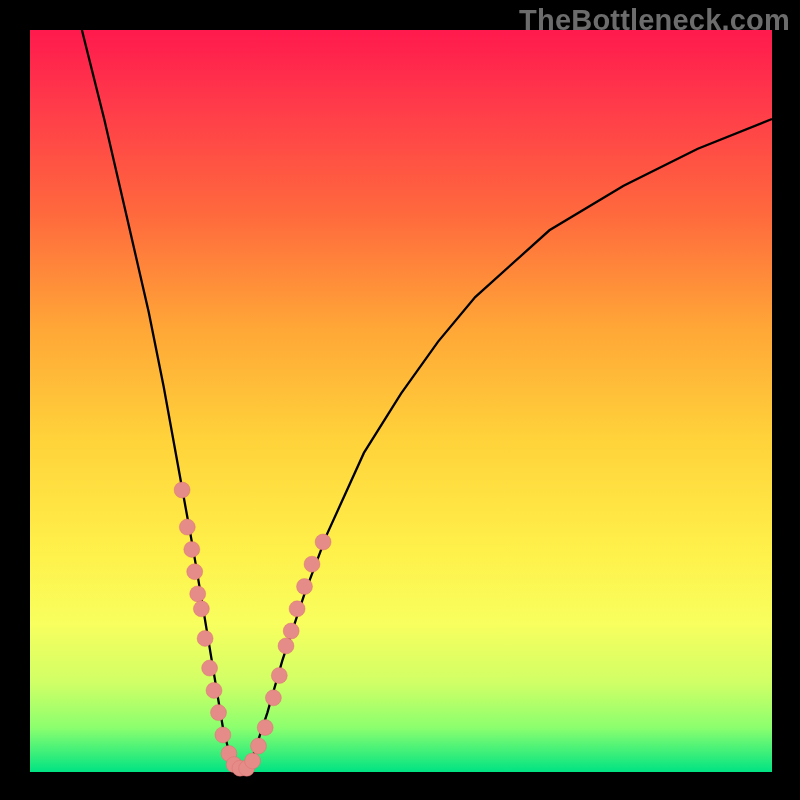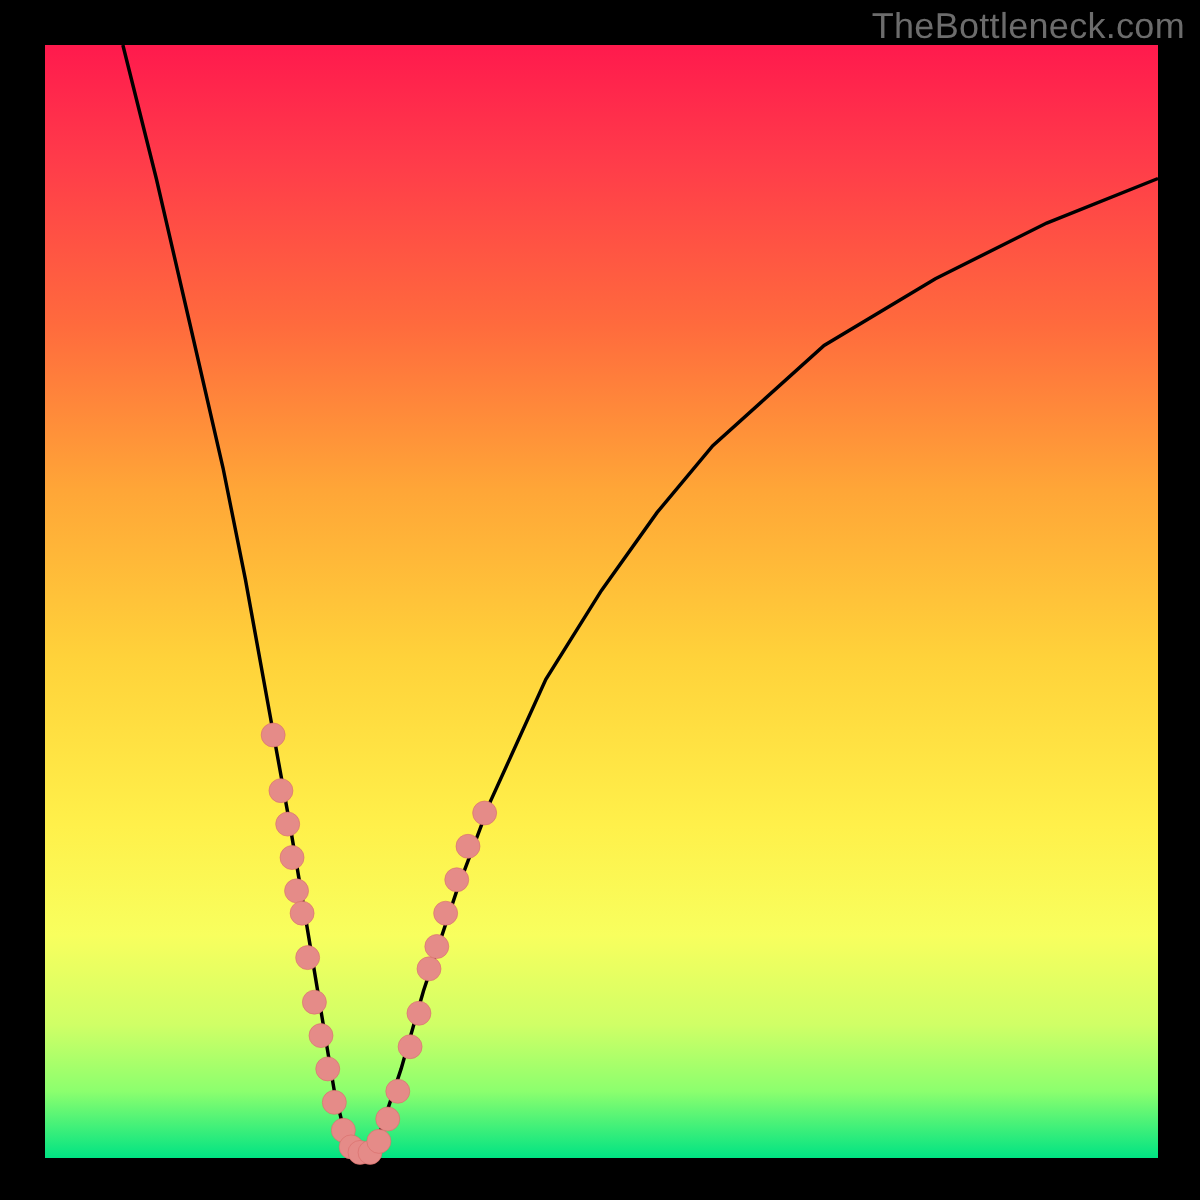--- a/index.html
+++ b/index.html
@@ -35,23 +35,23 @@
       #f8ff5e 80%,
       #d0ff66 88%,
       #8cff6e 94%,
       #00e383 100%);
   }
   .watermark {
     position: absolute;
     top: 4px;
     right: 10px;
     color: #6c6c6c;
-    font-size: 24px;
+    font-size: 29px;
     letter-spacing: 0.2px;
-    font-weight: 400;
+    font-weight: 700;
   }
   svg.curve {
     position: absolute;
     left: 0;
     top: 0;
     width: 742px;
     height: 742px;
     overflow: visible;
   }
   .dot {

